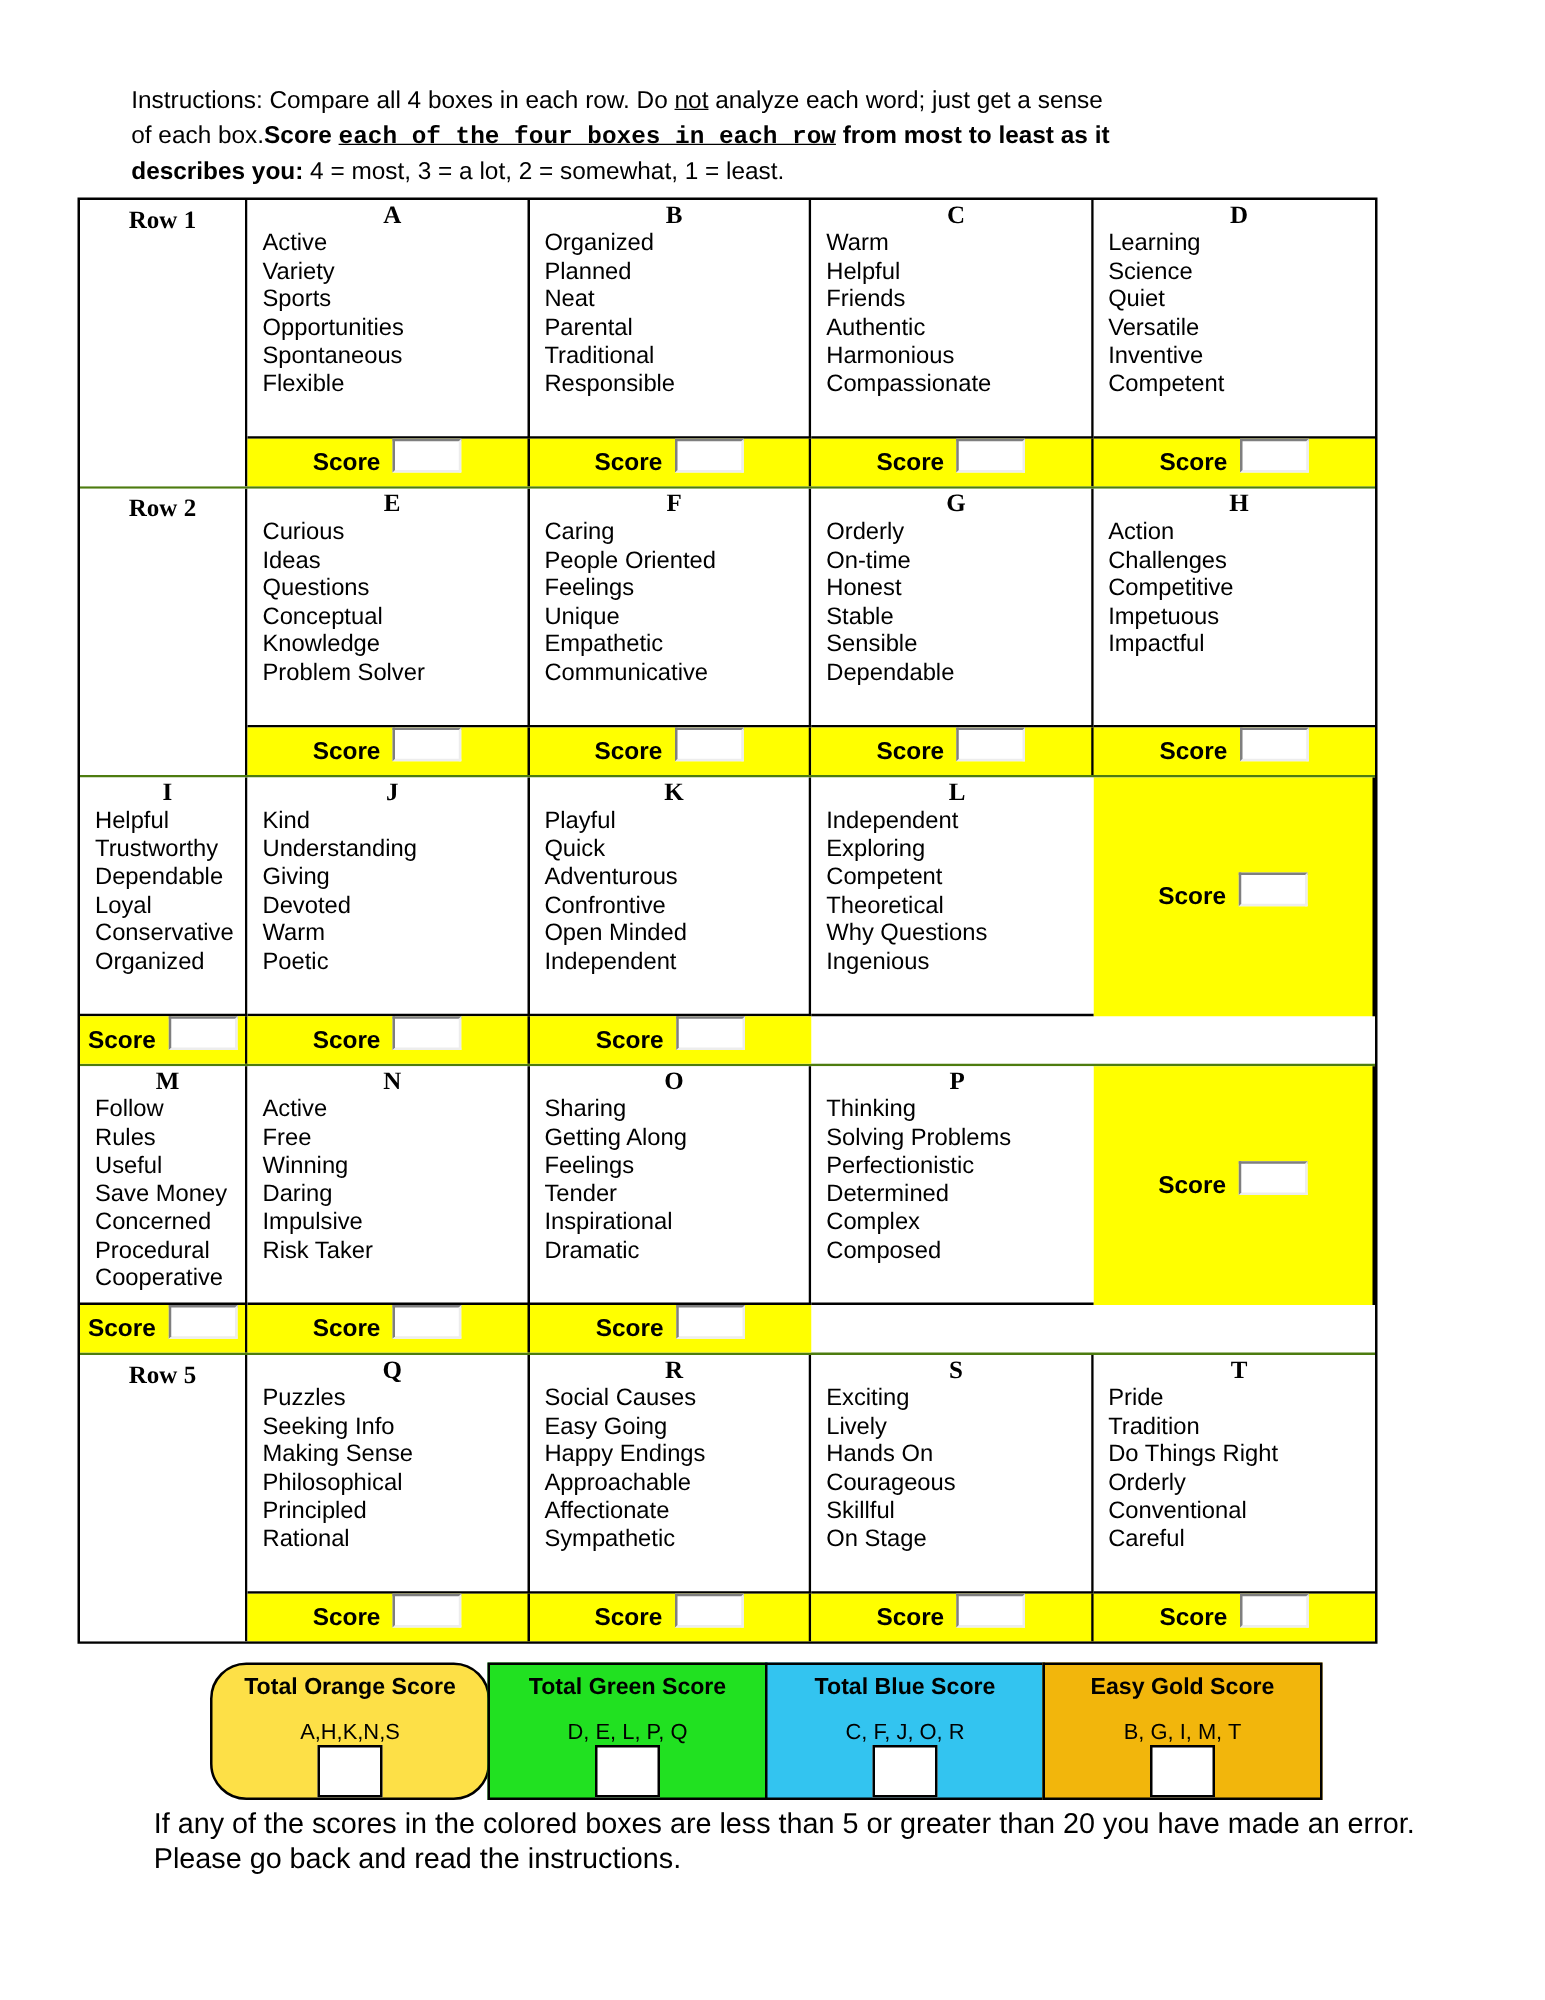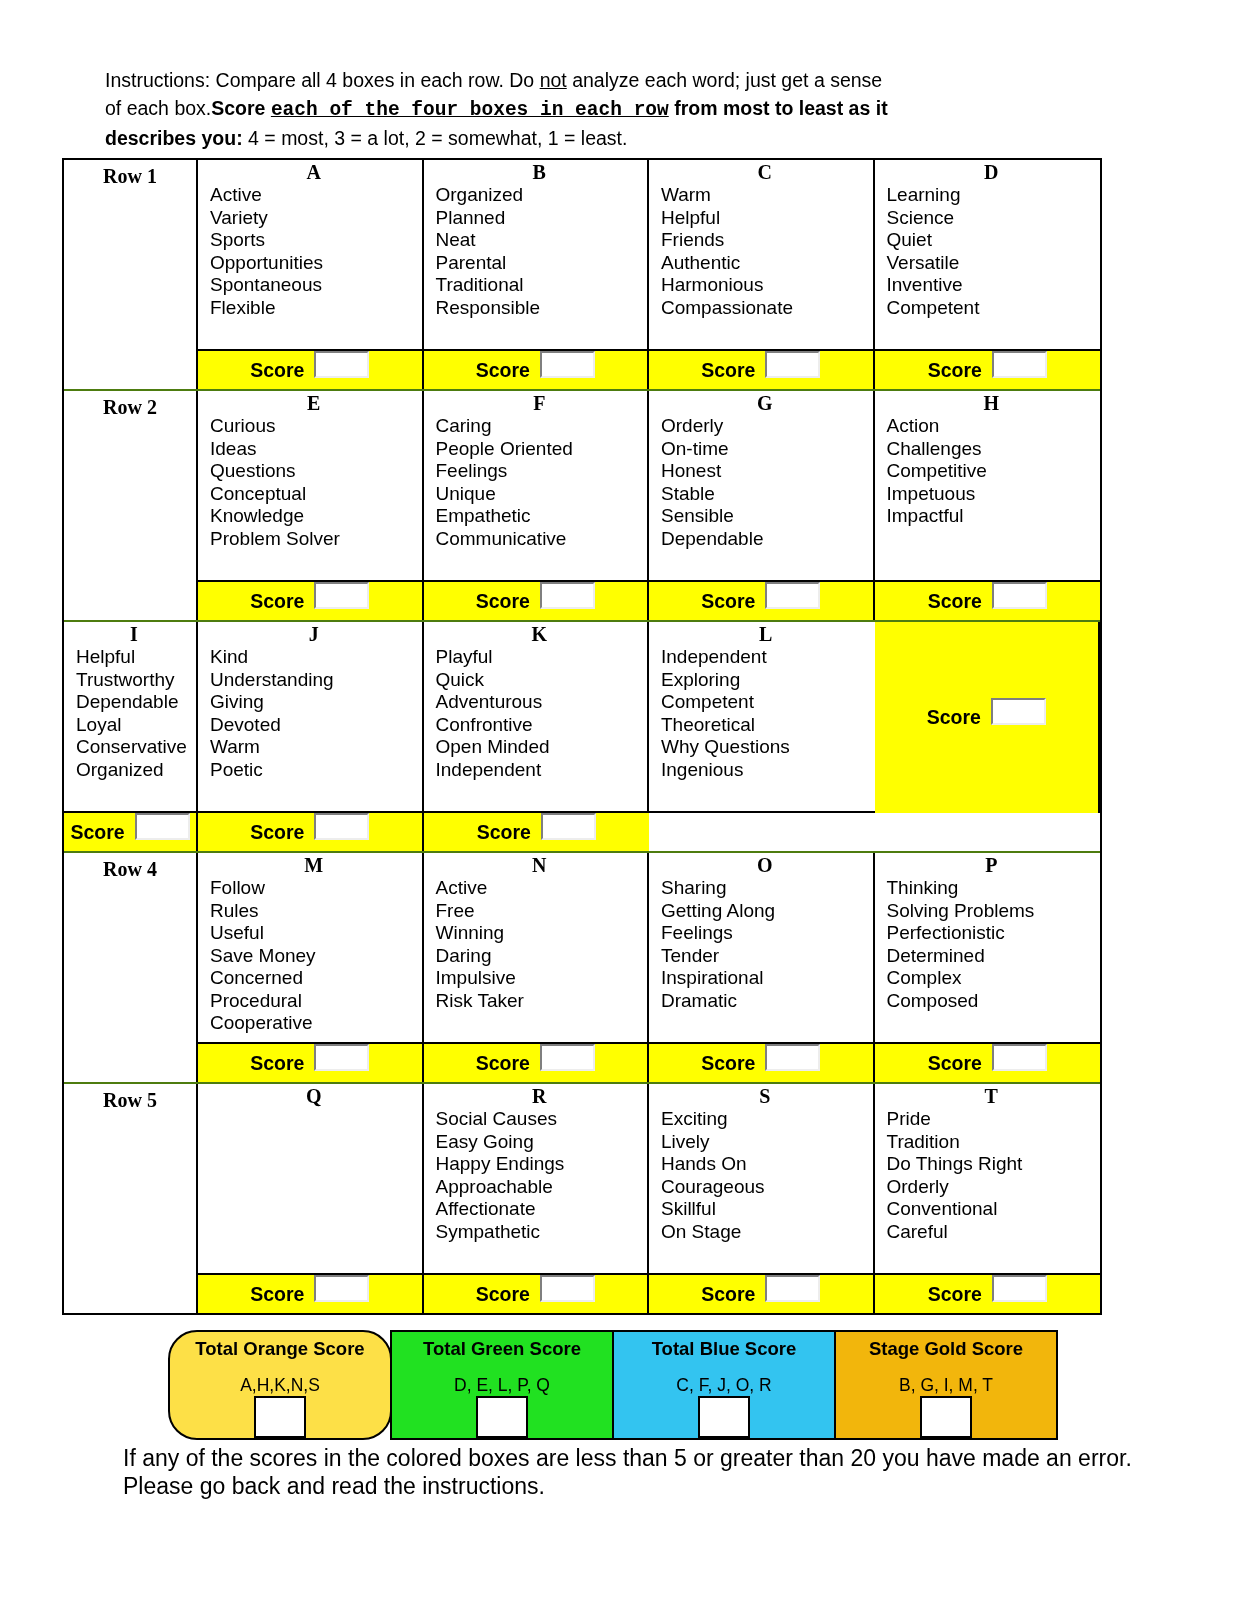--- a/index.html
+++ b/index.html
@@ -268,21 +268,20 @@
           <span class="scoretxt">Score</span>
           <input class="scorein" style="">
         </div>
       <div class="sc lastcol">
           <span class="scoretxt">Score</span>
           <input class="scorein" style="">
         </div>
     </div>
 
     <div class="prow">
-      <div class="rowlabel">Row 4</div>
       <div class="wb">
         <div class="letter">M</div>
         <div class="words">Follow
 Rules
 Useful
 Save Money
 Concerned
 Procedural
 Cooperative</div>
       </div>
@@ -328,20 +327,26 @@
       <div class="sc lastcol">
           <span class="scoretxt">Score</span>
           <input class="scorein" style="">
         </div>
     </div>
 
     <div class="prow">
       <div class="rowlabel">Row 5</div>
       <div class="wb">
         <div class="letter">Q</div>
+        <div class="words">Puzzles
+Seeking Info
+Making Sense
+Philosophical
+Principled
+Rational</div>
       </div>
       <div class="wb">
         <div class="letter">R</div>
         <div class="words">Social Causes
 Easy Going
 Happy Endings
 Approachable
 Affectionate
 Sympathetic</div>
       </div>
@@ -393,21 +398,21 @@
       <div class="totaltitle">Total Green Score</div>
       <div class="totalletters">D, E, L, P, Q</div>
       <input class="totalin" style="">
     </div>
     <div class="totalbox" style="background-color: rgb(51, 196, 240);">
       <div class="totaltitle">Total Blue Score</div>
       <div class="totalletters">C, F, J, O, R</div>
       <input class="totalin" style="">
     </div>
     <div class="totalbox" style="background-color: rgb(242, 182, 12);">
-      <div class="totaltitle">Stage Gold Score</div>
+      <div class="totaltitle">Easy Gold Score</div>
       <div class="totalletters">B, G, I, M, T</div>
       <input class="totalin" style="">
     </div>
   </div>
 
   <div class="footer">If any of the scores in the colored boxes are less than 5 or greater than 20 you have made an error.  Please go back and read the instructions.</div>
 
 </div>
 
 </body></html>

